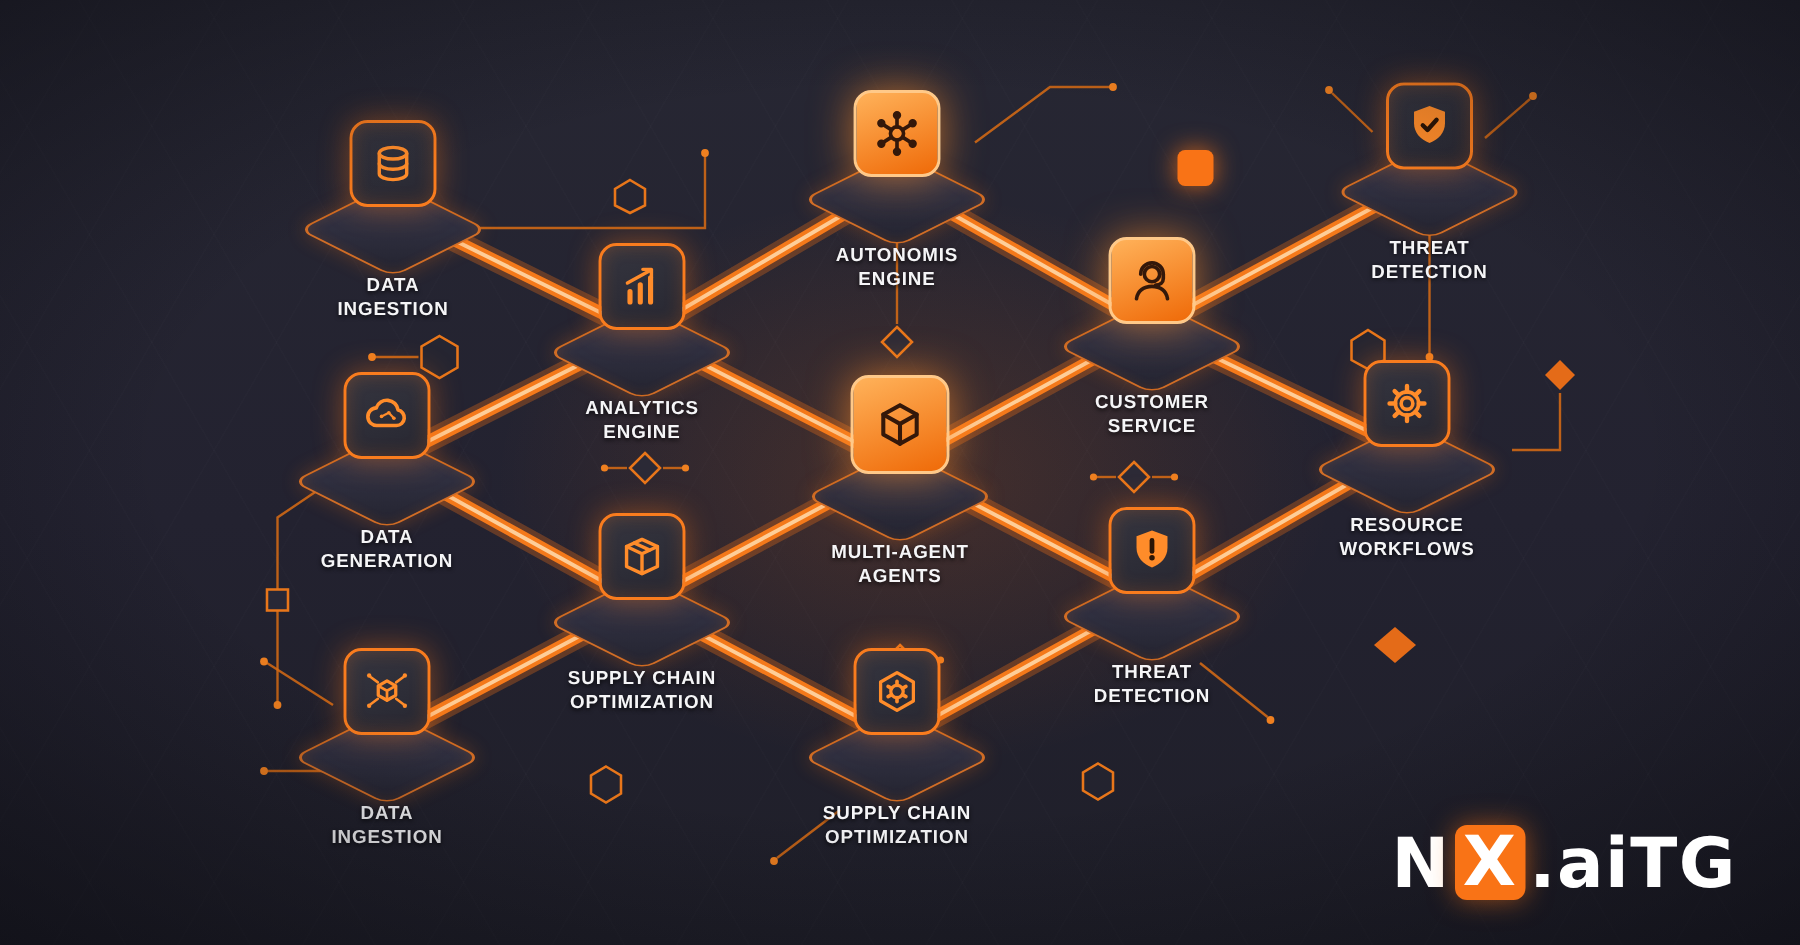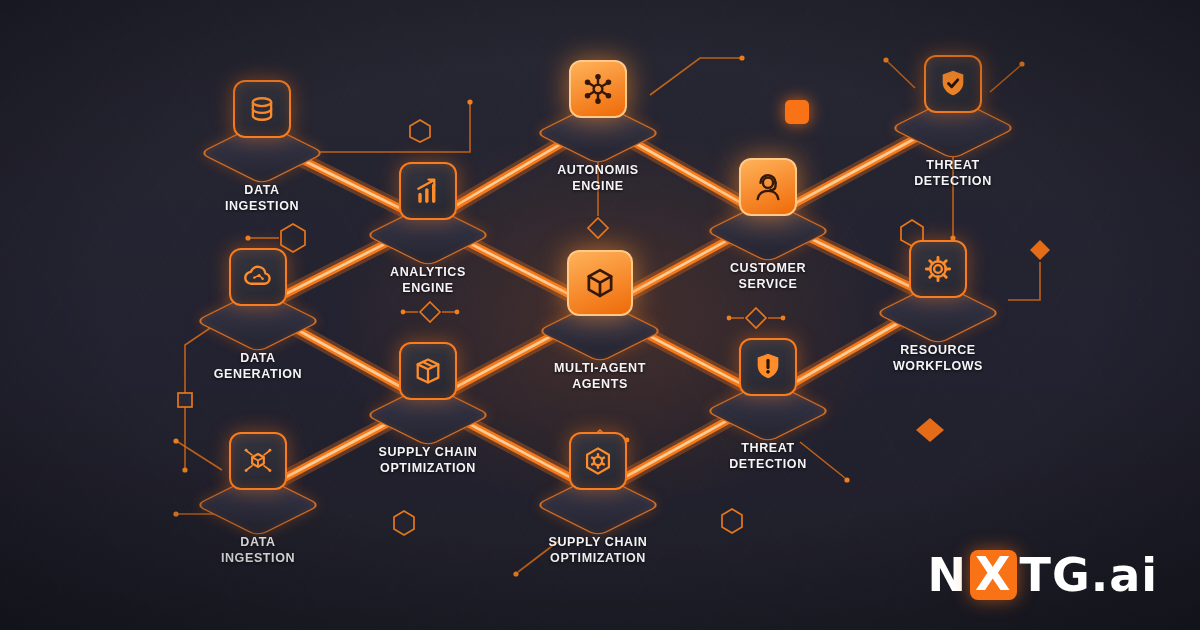--- a/index.html
+++ b/index.html
@@ -399,16 +399,16 @@
         <span>SUPPLY CHAIN</span>
         <span>OPTIMIZATION</span>
       </div>
   </div>
 
   <div class="vignette"></div>
 
   <div class="logo">
     <span>N</span>
       <span class="xbox">X</span>
+      <span>.ai</span>
       <span>TG</span>
-      <span>.ai</span>
   </div>
 </div>
 
 </body></html>

